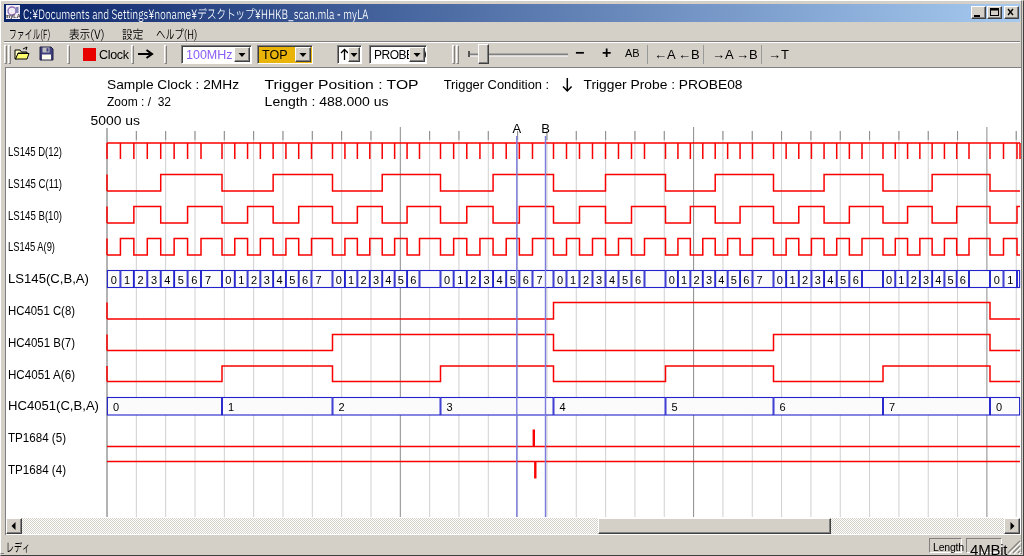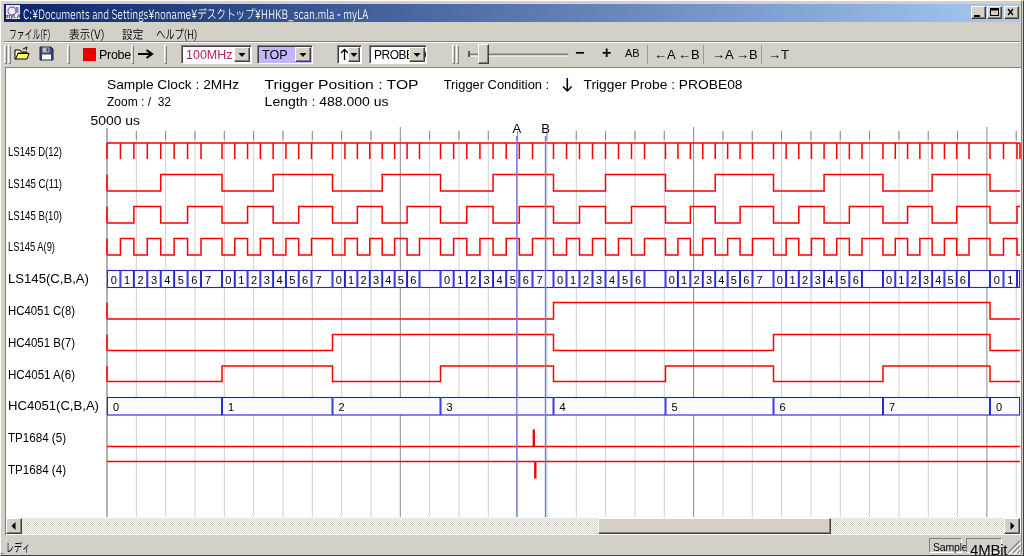--- a/index.html
+++ b/index.html
@@ -76,34 +76,34 @@
 
   <g transform="translate(26,1)">
   <path d="M0 0 H11 L13 2 V13 H0 Z" fill="#404080" stroke="#202040"></path>
   <rect x="2.5" y="0.5" width="7" height="5" fill="#c0c0c0"></rect>
   <rect x="6.5" y="1.2" width="2" height="3.4" fill="#404080"></rect>
   <rect x="2" y="7.5" width="9" height="5" fill="#fffff0"></rect>
   </g>
 </svg>
 <div class="ridge" style="left:67px;top:45px;height:19px"></div>
 <div class="abs" style="left:83px;top:48px;width:13px;height:13px;background:#e80000"></div>
-<div class="abs" style="left:99px;top:48px;font-size:12.5px;letter-spacing:-0.3px;color:#000">Probe</div>
+<div class="abs" style="left:99px;top:48px;font-size:12.5px;letter-spacing:-0.3px;color:#000">Clock</div>
 <div class="ridge" style="left:131px;top:45px;height:19px"></div>
 <svg class="abs" style="left:138px;top:48px" width="20" height="12">
   <path d="M0 6 H13 M8.5 2 L14 6 L8.5 10" fill="none" stroke="#000" stroke-width="2.1"></path>
 </svg>
 <div class="ridge" style="left:164px;top:45px;height:19px"></div>
 <div class="abs" style="left:181px;top:45px;width:71px;height:19px;background:#fff;border-top:1px solid #808080;border-left:1px solid #808080;border-right:1px solid #fff;border-bottom:1px solid #fff;box-shadow:inset 1px 1px 0 #404040">
-    <div style="position:absolute;left:4px;top:2px;font-size:12.5px;color:#be185d;white-space:pre">100MHz</div>
+    <div style="position:absolute;left:4px;top:2px;font-size:12.5px;color:#8b5cf6;white-space:pre">100MHz</div>
     <div class="btn3d" style="right:1px;top:1px;width:16px;height:15px"></div>
     <svg style="position:absolute;right:1px;top:1px" width="16" height="15">
       <path d="M4.5 6 L11.5 6 L8 10 Z" fill="#000"></path>
     </svg>
   </div>
-<div class="abs" style="left:257px;top:45px;width:56px;height:19px;background:#c4b5fd;border-top:1px solid #808080;border-left:1px solid #808080;border-right:1px solid #fff;border-bottom:1px solid #fff;box-shadow:inset 1px 1px 0 #404040">
+<div class="abs" style="left:257px;top:45px;width:56px;height:19px;background:#eab308;border-top:1px solid #808080;border-left:1px solid #808080;border-right:1px solid #fff;border-bottom:1px solid #fff;box-shadow:inset 1px 1px 0 #404040">
     <div style="position:absolute;left:4px;top:2px;font-size:12.5px;color:#000;white-space:pre">TOP</div>
     <div class="btn3d" style="right:1px;top:1px;width:16px;height:15px"></div>
     <svg style="position:absolute;right:1px;top:1px" width="16" height="15">
       <path d="M4.5 6 L11.5 6 L8 10 Z" fill="#000"></path>
     </svg>
   </div>
 <div class="abs" style="left:337px;top:45px;width:25px;height:19px;background:#fff;border-top:1px solid #808080;border-left:1px solid #808080;border-right:1px solid #fff;border-bottom:1px solid #fff;box-shadow:inset 1px 1px 0 #404040">
     <div style="position:absolute;left:4px;top:2px;font-size:12.5px;color:#000;white-space:pre"><svg width="9" height="13" style="position:relative;left:-2px">
         <path d="M4.5 1.5 V12 M1 5 L4.5 1.5 L8 5" stroke="#000" stroke-width="1.3" fill="none"></path>
       </svg></div>
@@ -343,19 +343,19 @@
 <div class="btn3d" style="left:598px;top:518px;width:233px;height:16px"></div>
 
 <div class="abs" style="left:4px;top:535px;width:1016px;height:1px;background:#d4d0c8"></div>
 <div class="abs" style="left:4px;top:537px;width:1016px;height:17px;background:#d4d0c8"></div>
 <svg style="position:absolute;left:6px;top:540px;overflow:visible" width="28" height="12">
     <g transform="translate(0,12) scale(0.6667,1)">
       <path d="M2.6 -0.0V-9.2H3.5V-0.9Q5.5 -1.2 7.2 -2.4Q8.9 -3.5 9.9 -5.5L10.6 -5.0Q9.5 -2.9 7.6 -1.6Q5.8 -0.3 3.5 -0.0Z M22.7 -10.1Q23.4 -9.1 23.8 -8.0L23.2 -7.7Q22.6 -8.9 22.1 -9.8ZM21.8 -7.2Q21.4 -8.2 20.7 -9.3L21.4 -9.6Q22.1 -8.4 22.5 -7.4ZM14.1 -8.9H20.6V-8.0H14.1ZM13.0 -5.1V-5.9H22.8V-5.1H18.5V-4.4Q18.5 -2.6 17.7 -1.4Q16.9 -0.3 15.2 0.4L14.7 -0.4Q16.3 -1.0 17.0 -1.9Q17.6 -2.8 17.6 -4.4V-5.1Z M33.6 -6.9Q32.4 -5.6 30.8 -4.6V0.7H29.9V-4.0Q28.2 -3.1 26.2 -2.3L25.8 -3.1Q27.9 -3.8 29.8 -5.0Q31.7 -6.1 33.0 -7.5Z" fill="#000"></path>
     </g>
   </svg>
 <div class="sunken" style="left:929px;top:538px;width:33px;height:15px"></div>
-<div class="abs" style="left:933px;top:541px;font-size:10.5px;letter-spacing:-0.2px;color:#000">Sample</div>
+<div class="abs" style="left:933px;top:541px;font-size:10.5px;letter-spacing:-0.2px;color:#000">Length</div>
 <div class="sunken" style="left:966px;top:538px;width:36px;height:15px"></div>
 <div class="abs" style="left:970px;top:541px;font-size:15px;letter-spacing:-0.2px;color:#000">4MBit</div>
 <svg class="abs" style="left:1005px;top:538px" width="17" height="17">
   <path d="M15 3 L3 15 M15 8 L8 15 M15 13 L13 15" stroke="#8a867e" stroke-width="1.6"></path>
   <path d="M16 4 L4 16 M16 9 L9 16 M16 14 L14 16" stroke="#fff" stroke-width="1.2"></path>
 </svg>
 
 </body></html>

